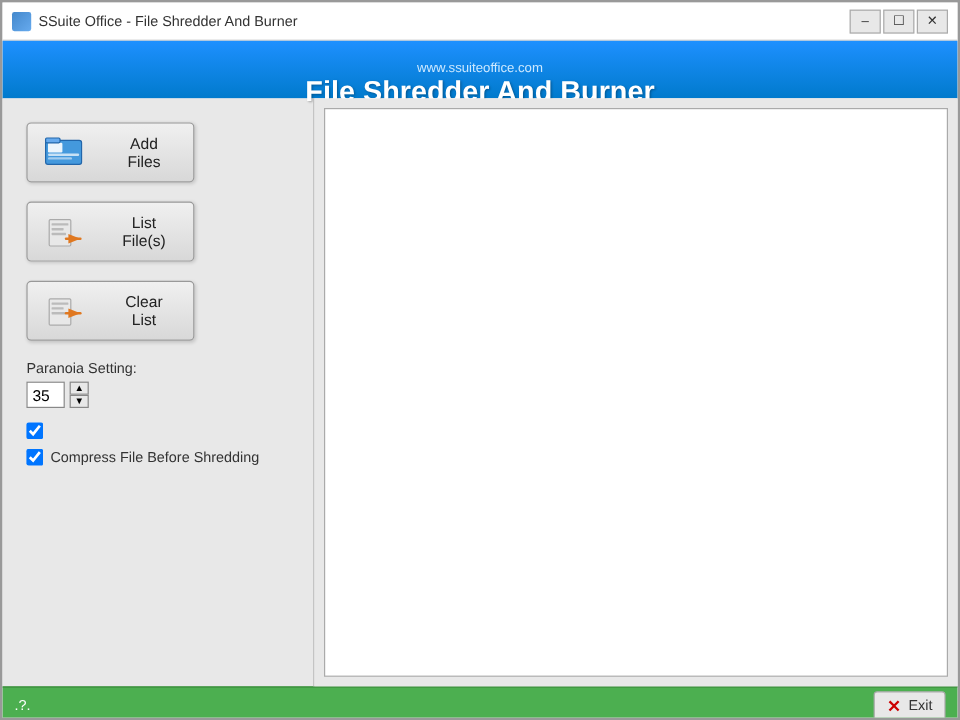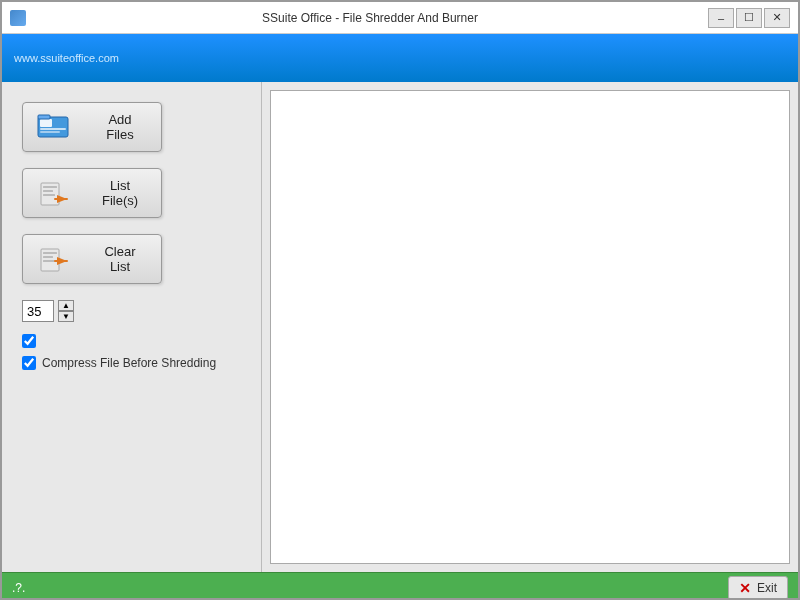--- a/index.html
+++ b/index.html
@@ -27,21 +27,20 @@
       height: 16px;
       margin-right: 6px;
       background: linear-gradient(135deg, #4488cc, #66aaee);
       border-radius: 2px;
       flex-shrink: 0;
     }
     .title-bar-text {
       font-size: 12px;
       color: #333;
       flex: 1;
-      text-align: center;
     }
     .title-bar-controls {
       display: flex;
       gap: 2px;
     }
     .title-bar-btn {
       width: 26px;
       height: 20px;
       border: 1px solid #aaa;
       background: #e8e8e8;
@@ -54,20 +53,21 @@
     }
 
     
     .header-bar {
       background: linear-gradient(180deg, #1e90ff, #007acc);
       color: white;
       display: flex;
       align-items: center;
       padding: 17px 12px;
       height: 48px;
+      flex-direction: column;
     }
     .header-website {
       font-size: 11px;
       color: #cce8ff;
       flex-shrink: 0;
     }
     .header-title {
       flex: 1;
       text-align: center;
       font-size: 24px;
@@ -241,20 +241,21 @@
   <span class="title-bar-text">SSuite Office - File Shredder And Burner</span>
   <div class="title-bar-controls">
     <button class="title-bar-btn">–</button>
     <button class="title-bar-btn">☐</button>
     <button class="title-bar-btn close">✕</button>
   </div>
 </div>
 
 <div class="header-bar">
   <span class="header-website">www.ssuiteoffice.com</span>
+  <span class="header-title">File Shredder And Burner</span>
 </div>
 
 <div class="main-content">
 
   <div class="left-panel">
 
     <button class="action-btn">
       <div class="btn-icon">
         <svg width="32" height="28" viewBox="0 0 32 28">
           <rect x="1" y="4" width="30" height="20" rx="2" fill="#4499dd" stroke="#2266aa" stroke-width="1"></rect>
@@ -289,20 +290,21 @@
           <rect x="6" y="13" width="10" height="2" rx="0.5" fill="#bbb"></rect>
           <rect x="6" y="17" width="12" height="2" rx="0.5" fill="#bbb"></rect>
           <polygon points="20,14 30,18 20,22" fill="#e07820"></polygon>
           <rect x="17" y="17" width="14" height="2" rx="1" fill="#e07820"></rect>
         </svg>
       </div>
       <span class="btn-label">Clear List</span>
     </button>
 
     <div class="paranoia-section">
+      <div class="paranoia-label">Paranoia Setting:</div>
       <div class="paranoia-input-row">
         <input type="text" class="paranoia-input" value="35" style="">
         <div class="paranoia-spinner">
           <button class="spinner-btn">▲</button>
           <button class="spinner-btn">▼</button>
         </div>
       </div>
     </div>
 
     <label class="checkbox-row">

